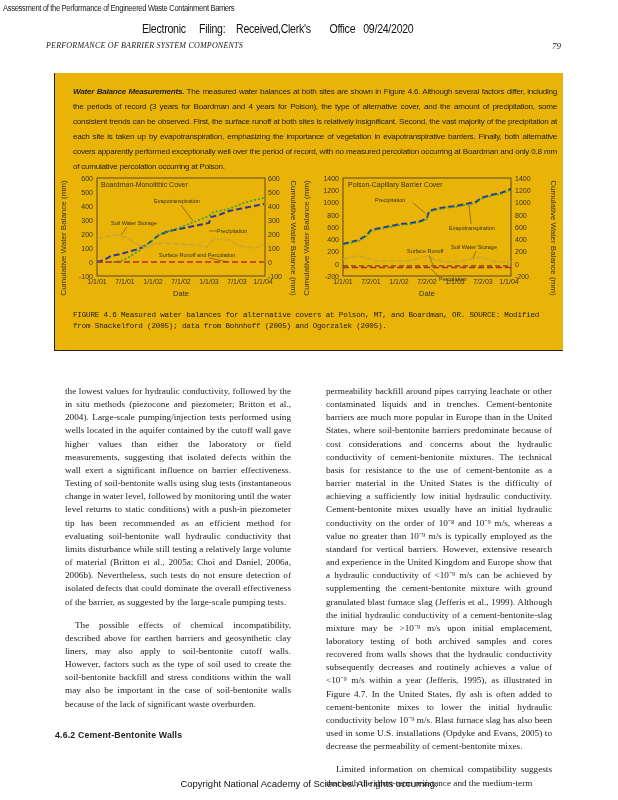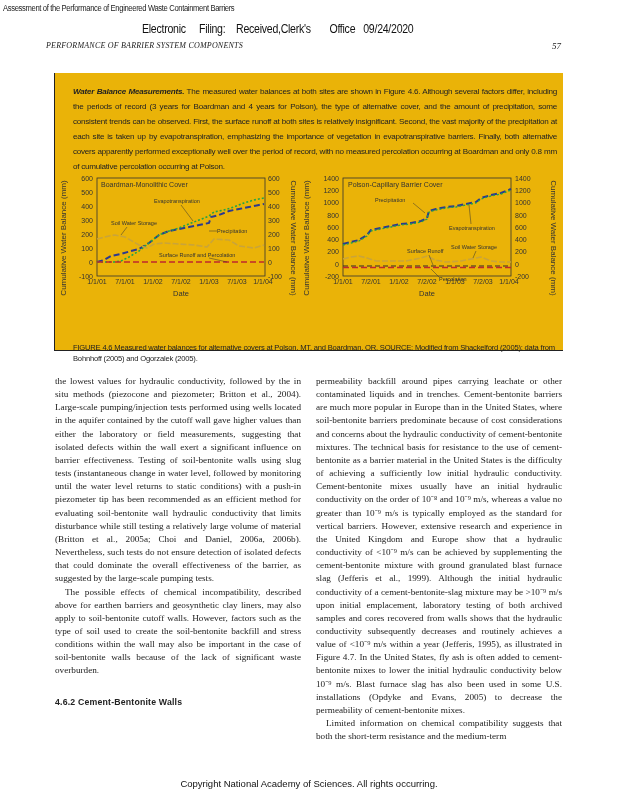--- a/index.html
+++ b/index.html
@@ -6,40 +6,40 @@
   body { width:618px; height:800px; position:relative; overflow:hidden; font-family:"Liberation Serif", serif; color:#1a1a1a; }
   .abs { position:absolute; }
   .top-title { left:3px; top:3px; font-family:"Liberation Sans", sans-serif; font-size:8.5px; color:#222; letter-spacing:-0.4px; transform:scaleX(0.9); transform-origin:left; }
   .filing { top:22px; left:142px; font-family:"Liberation Sans", sans-serif; font-size:12px; color:#111; letter-spacing:-0.3px; white-space:pre; transform:scaleX(0.88); transform-origin:left; }
   .running-head { left:46px; top:41px; font-family:"Liberation Serif", serif; font-style:italic; font-size:8px; letter-spacing:0.2px; color:#222;text-align:center; }
   .page-num { left:552px; top:41px; font-size:9px; font-style:italic; color:#222; }
 
   .figbox { left:54px; top:73px; width:508px; height:277px; background:#eab308; border-left:1.5px solid #222; border-bottom:1.5px solid #222; }
   .sidebar-text { position:absolute; left:18px; top:11px; width:484px; font-family:"Liberation Sans", sans-serif; font-size:8.1px; line-height:15px; color:#222; letter-spacing:-0.25px; text-align:justify; }
   .sidebar-text b { font-style:italic; }
-  .caption { position:absolute; left:18px; top:237px; width:484px; font-family:Liberation Sans, sans-serif; font-size:7.6px; line-height:11px; color:#222; letter-spacing:-0.2px;margin-top:32px; }
+  .caption { position:absolute; left:18px; top:237px; width:484px; font-family:Liberation Mono, monospace; font-size:7.6px; line-height:11px; color:#222; letter-spacing:-0.2px; }
 
   .chart { position:absolute; }
   .chart svg text { font-family:"Liberation Sans", sans-serif; }
 
   .col { position:absolute; top:375px; width:246px; font-family:"Liberation Serif", serif; font-size:9.2px; line-height:13.15px; text-align:justify; color:#222; }
-  .col p { margin:0; }
+  .col p { margin:10px; }
   .col p.indent { text-indent:10px; }
   .col-left { left:55px; }
   .col-right { left:316px; }
   .section-heading { font-family:"Liberation Sans", sans-serif; font-weight:bold; font-size:9.5px; margin:17px 0 6px 0; letter-spacing:0.2px; transform:scaleX(0.92); transform-origin:left; }
   .footer { left:0; width:618px; top:778px; text-align:center; font-family:"Liberation Sans", sans-serif; font-size:9.5px; color:#111; }
 </style>
 </head>
 <body>
 
 <div class="abs top-title">Assessment of the Performance of Engineered Waste Containment Barriers</div>
 <div class="abs filing">Electronic     Filing:    Received,Clerk's       Office   09/24/2020</div>
 <div class="abs running-head">PERFORMANCE OF BARRIER SYSTEM COMPONENTS</div>
-<div class="abs page-num">57</div>
+<div class="abs page-num">79</div>
 
 <div class="abs figbox">
   <div class="sidebar-text"><b>Water Balance Measurements.</b><span> The measured water balances at both sites are shown in Figure 4.6. Although several factors differ, including the periods of record (3 years for Boardman and 4 years for Polson), the type of alternative cover, and the amount of precipitation, some consistent trends can be observed. First, the surface runoff at both sites is relatively insignificant. Second, the vast majority of the precipitation at each site is taken up by evapotranspiration, emphasizing the importance of vegetation in evapotranspirative barriers. Finally, both alternative covers apparently performed exceptionally well over the period of record, with no measured percolation occurring at Boardman and only 0.8 mm of cumulative percolation occurring at Polson.</span></div>
 
   <div class="chart" style="left:4px; top:100px; width:240px; height:132px;">
     <svg width="240" height="132" viewBox="0 0 240 132">
       <text x="7" y="65" transform="rotate(-90 7 65)" font-size="8" text-anchor="middle" fill="#333">Cumulative Water Balance (mm)</text>
       <text x="232" y="65" transform="rotate(90 232 65)" font-size="8" text-anchor="middle" fill="#333">Cumulative Water Balance (mm)</text>
       <rect x="38" y="5" width="168" height="98" fill="none" stroke="#333" stroke-width="0.8"></rect>
       <g font-size="7" fill="#333" text-anchor="end">

